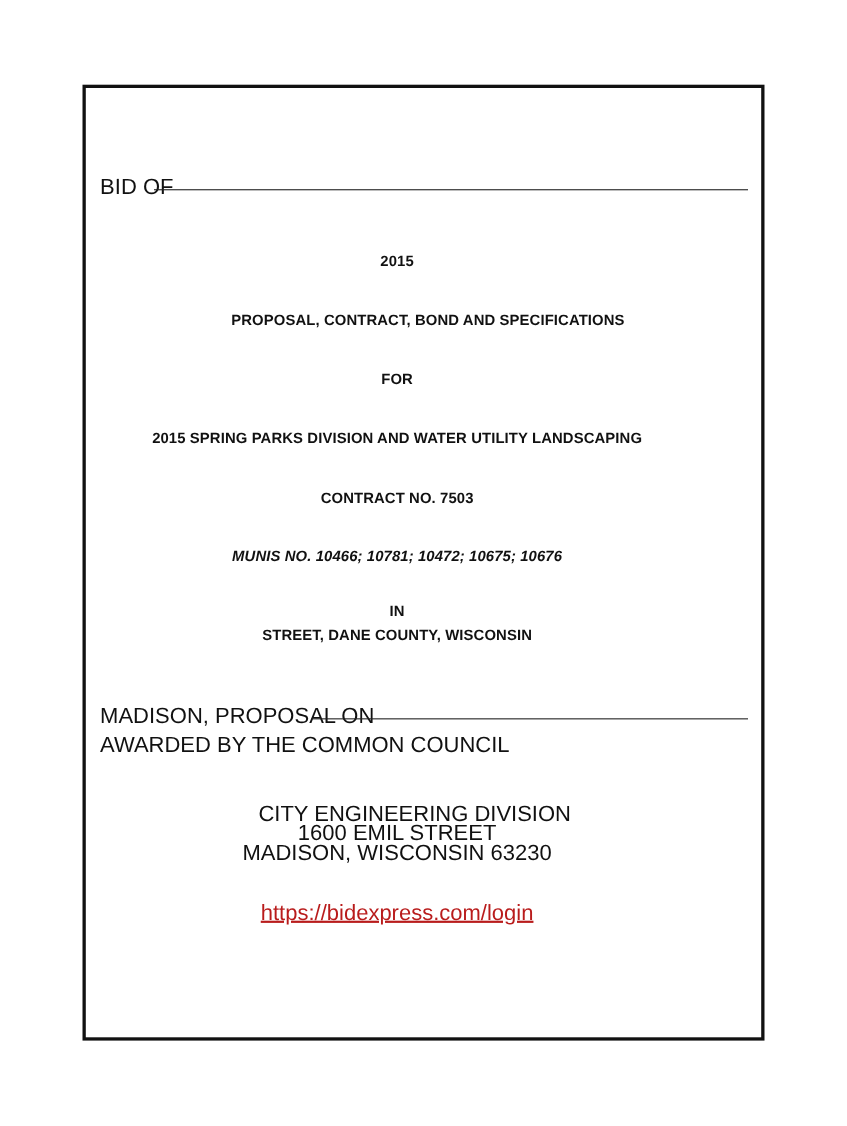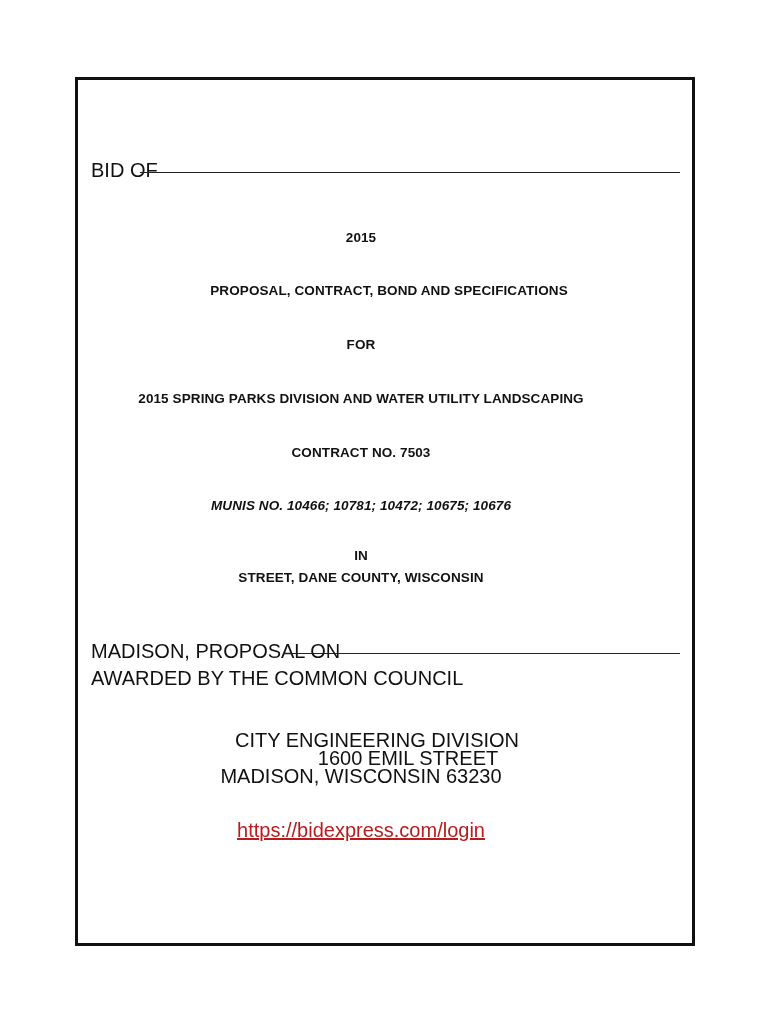--- a/index.html
+++ b/index.html
@@ -74,18 +74,18 @@
 
 <div class="abs center bold" style="top:548px;">IN</div>
 
 <div class="abs center bold" style="top:570px;">STREET, DANE COUNTY, WISCONSIN</div>
 
 <div class="abs plain" style="left:91px; top:623px;margin-top:44px;">AWARDED BY THE COMMON COUNCIL</div>
 <div class="abs plain" style="left:91px; top:640px;">MADISON, PROPOSAL ON</div>
 <div class="fill-line" style="left:283px; top:653px; width:397px;"></div>
 
 <div class="abs center plain" style="top:729px;padding-left:16px;">CITY ENGINEERING DIVISION</div>
-<div class="abs center plain" style="top:747px;margin-left:47px;">1600 EMIL STREET</div>
+<div class="abs center plain" style="top:747px;">1600 EMIL STREET</div>
 <div class="abs center plain" style="top:765px;">MADISON, WISCONSIN  63230</div>
 
 <div class="abs center plain" style="top:819px;">
   <span class="link">https://bidexpress.com/login</span>
 </div>
 
 </body></html>

